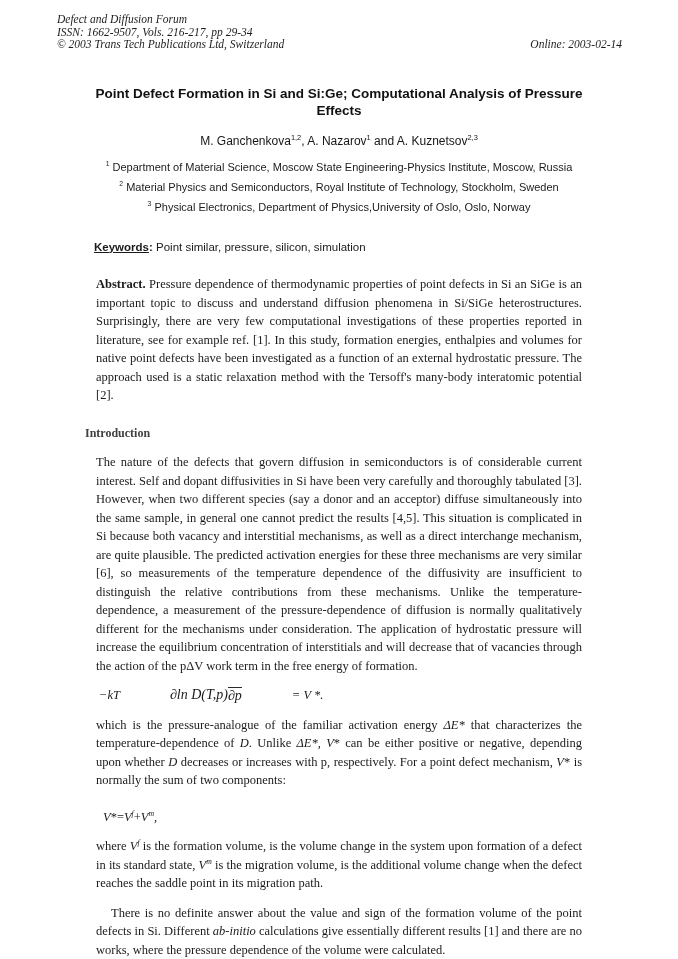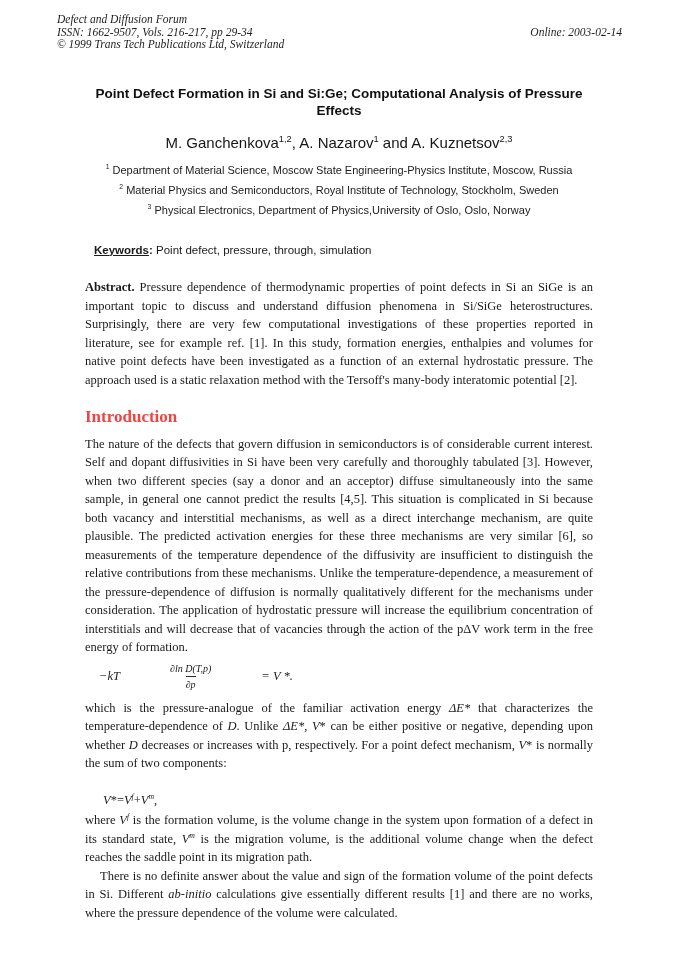--- a/index.html
+++ b/index.html
@@ -14,21 +14,21 @@
     background: #ffffff;
     color: #1c1c1c;
     overflow: hidden;
     box-sizing: border-box;
     padding-top: 13px;
   }
   
   .hdr {
     display: flex;
     justify-content: space-between;
-    align-items: center;
+    align-items: flex-end;
     padding: 0 56px 0 57px;
     font-family: "Liberation Serif", serif;
     font-style: italic;
     font-size: 11.5px;
     line-height: 12.5px;
     color: #1d1d1d;
   }
   
   .title {
     margin: 34px auto 0;
@@ -37,21 +37,21 @@
     font-family: "Liberation Sans", sans-serif;
     font-weight: bold;
     font-size: 13.5px;
     line-height: 17px;
     color: #111;
   }
   .authors {
     margin-top: 15px;
     text-align: center;
     font-family: "Liberation Sans", sans-serif;
-    font-size: 15px;
+    font-size: 12px;
     color: #161616;
   }
   .affils {
     margin-top: 9px;
     text-align: center;
     font-family: "Liberation Sans", sans-serif;
     font-size: 11px;
     color: #1b1b1b;
   }
   .affil { line-height: 20px; }
@@ -68,83 +68,83 @@
     font-size: 12.5px;
     line-height: 18.5px;
     color: #1a1a1a;
   }
   .keywords {
     margin-top: 21px;
     font-family: "Liberation Sans", sans-serif;
     font-size: 11.5px;
   }
   .para {
-    margin: 0;
+    margin: 11px;
     text-align: justify;
   }
   .abstract { margin-top: 19px; }
   .sec {
     margin: 19px 0 8px;
-    font-size: 17px;
+    font-size: 12px;
     font-weight: bold;
-    color: #ef4444;
+    color: #404040;
   }
   .indent { text-indent: 15px; }
   .it { font-style: italic; }
   .bd { font-weight: bold; }
   .ul { text-decoration: underline; padding-left: 9px; }
   
   .eq1 {
     display: flex;
     align-items: center;
     margin: 5px 0 7px 14px;
     font-size: 12.5px;
     gap: 47px;
   }
   .frac {
     display: inline-flex;
-    flex-direction: column;
+    flex-direction: row;
     align-items: center;
     margin: 0 3px;
-    font-size: 10px;
+    font-size: 14px;
     line-height: 14px;
   }
   .frac .den { border-top: 1px solid #2a2a2a; padding-top: 1px; }
   .eq2 {
     margin: 18px 0 2px 18px;
     font-size: 12.5px;
   }
 </style>
 </head>
 <body>
 
 <div class="page">
 
   <div class="hdr">
     <div class="hdr-left">
       <div>Defect and Diffusion Forum</div>
       <div>ISSN: 1662-9507, Vols. 216-217, pp 29-34</div>
-      <div>© 1999 Trans Tech Publications Ltd, Switzerland</div>
+      <div>© 2003 Trans Tech Publications Ltd, Switzerland</div>
     </div>
     <div class="hdr-right">Online: 2003-02-14</div>
   </div>
 
   <h1 class="title">Point Defect Formation in Si and Si:Ge; Computational Analysis of Pressure Effects</h1>
 
   <div class="authors"><span>M. Ganchenkova</span><sup>1,2</sup><span>, A. Nazarov</span><sup>1</sup><span> and A. Kuznetsov</span><sup>2,3</sup></div>
 
   <div class="affils">
     <div class="affil"><sup>1</sup><span> Department of Material Science, Moscow State Engineering-Physics Institute, Moscow, Russia</span></div>
     <div class="affil"><sup>2</sup><span> Material Physics and Semiconductors, Royal Institute of Technology, Stockholm, Sweden</span></div>
     <div class="affil"><sup>3</sup><span> Physical Electronics, Department of Physics,University of Oslo, Oslo, Norway</span></div>
   </div>
 
   <div class="col">
 
-    <div class="keywords"><span class="bd ul">Keywords</span><span class="bd">:</span><span> Point defect, pressure, through, simulation</span></div>
+    <div class="keywords"><span class="bd ul">Keywords</span><span class="bd">:</span><span> Point similar, pressure, silicon, simulation</span></div>
 
     <p class="para abstract"><span class="bd">Abstract.</span><span> Pressure dependence of thermodynamic properties of point defects in Si an SiGe is an important topic to discuss and understand diffusion phenomena in Si/SiGe heterostructures. Surprisingly, there are very few computational investigations of these properties reported in literature, see for example ref. [1]. In this study, formation energies, enthalpies and volumes for native point defects have been investigated as a function of an external hydrostatic pressure. The approach used is a static relaxation method with the Tersoff's many-body interatomic potential [2].</span></p>
 
     <h2 class="sec">Introduction</h2>
 
     <p class="para">The nature of the defects that govern diffusion in semiconductors is of considerable current interest. Self and dopant diffusivities in Si have been very carefully and thoroughly tabulated [3]. However, when two different species (say a donor and an acceptor) diffuse simultaneously into the same sample, in general one cannot predict the results [4,5]. This situation is complicated in Si because both vacancy and interstitial mechanisms, as well as a direct interchange mechanism, are quite plausible. The predicted activation energies for these three mechanisms are very similar [6], so measurements of the temperature dependence of the diffusivity are insufficient to distinguish the relative contributions from these mechanisms. Unlike the temperature-dependence, a measurement of the pressure-dependence of diffusion is normally qualitatively different for the mechanisms under consideration. The application of hydrostatic pressure will increase the equilibrium concentration of interstitials and will decrease that of vacancies through the action of the pΔV work term in the free energy of formation.</p>
 
 
     <div class="eq1">
       <span class="it">−kT</span>

